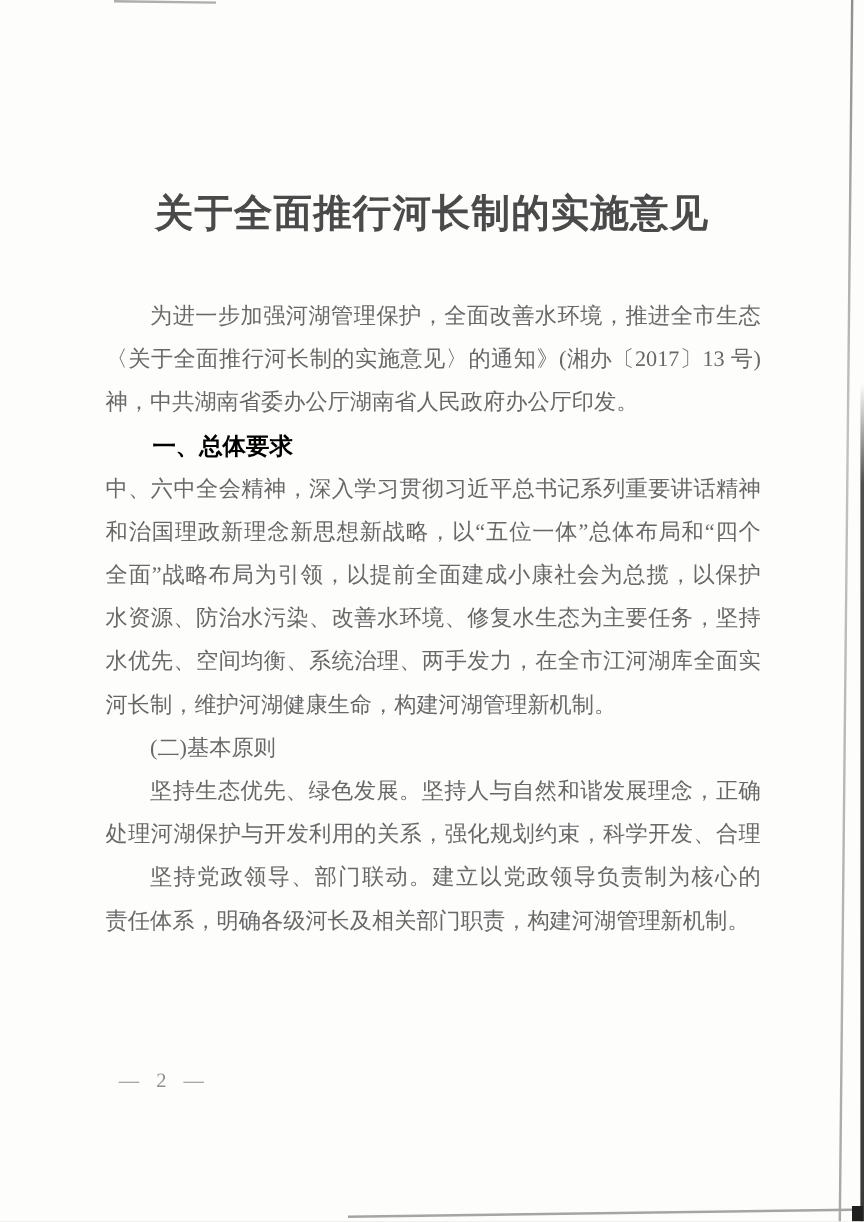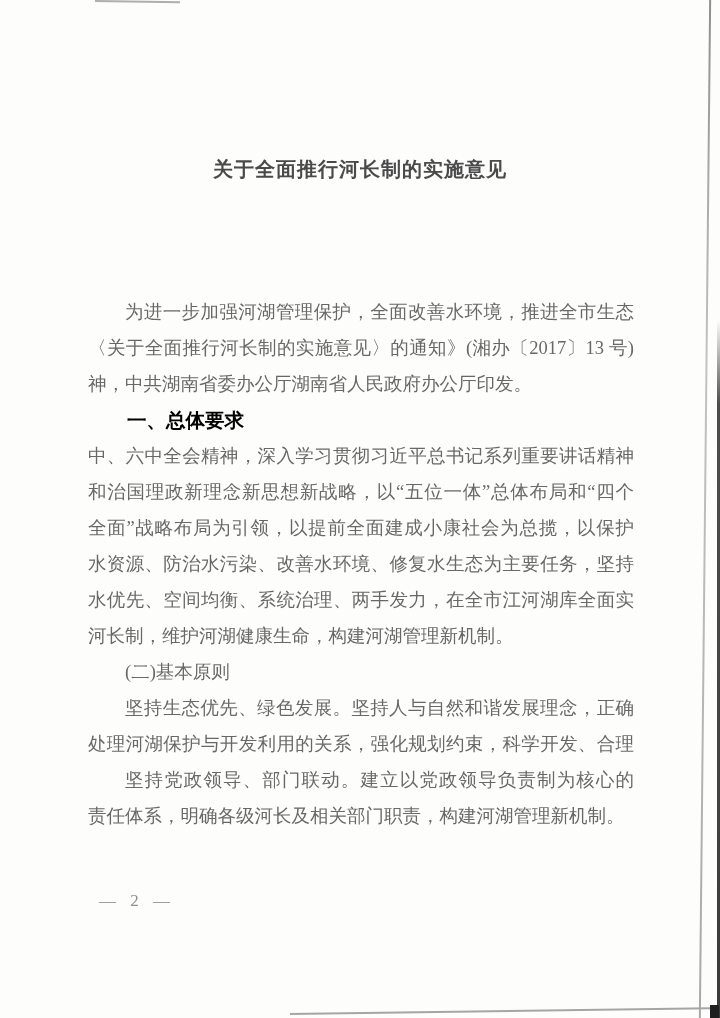--- a/index.html
+++ b/index.html
@@ -15,30 +15,29 @@
   
   .title {
     position: absolute;
     top: 156px;
     left: 0;
     width: 100%;
     margin: 0;
     text-align: center;
     font-family: "Liberation Sans", sans-serif;
     font-weight: 700;
-    font-size: 20px;
+    font-size: 32px;
     letter-spacing: 1px;
     color: #4a4a4a;
   }
   .body {
     position: absolute;
     top: 246px;
     left: 88px;
     width: 546px;
-    margin-top: 48px;
   }
   .line {
     height: 36px;
     line-height: 36px;
     font-size: 18.5px;
     color: #686868;
     overflow: hidden;
     word-break: break-all;
   }
   .line.fill {

